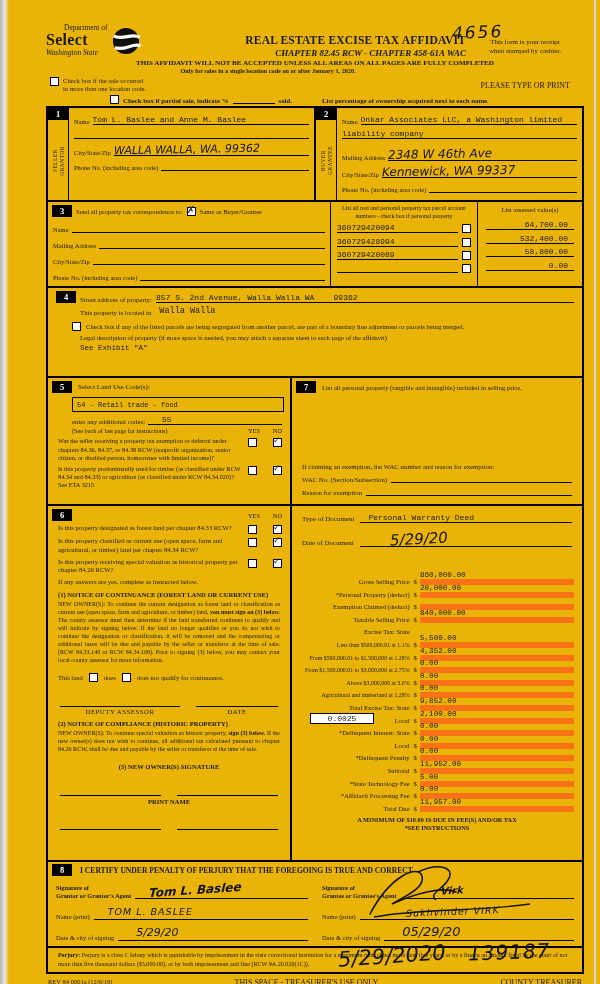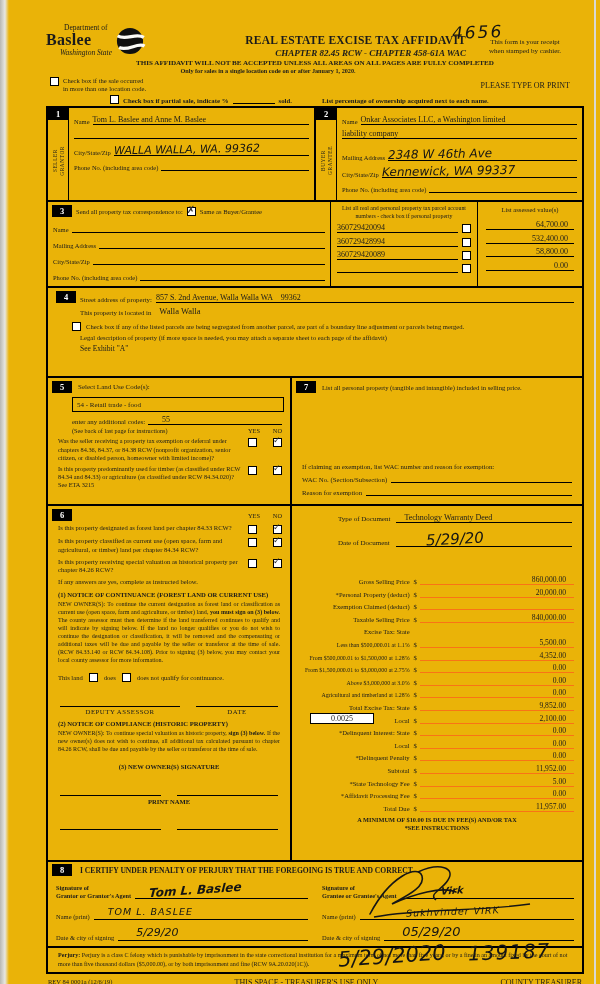--- a/index.html
+++ b/index.html
@@ -1,30 +1,30 @@
 <!DOCTYPE html>
 <html><head>
 <meta charset="utf-8">
 <style>
   html,body{margin:0;padding:0;background:#fff;}
   .page{position:relative;width:600px;height:984px;background:#eab308;overflow:hidden;
         font-family:"Liberation Serif",serif;color:#1b1b1b;}
   .scan-left{position:absolute;left:0;top:0;width:9px;height:100%;
         background:linear-gradient(90deg,#b9b8b2,#e7e7e2 55%,rgba(0,0,0,0));}
   .scan-right{position:absolute;right:4px;top:0;width:2px;height:100%;background:#d8d8d2;}
-  .sans{font-family:Liberation Serif, serif;}
+  .sans{font-family:Liberation Mono, monospace;}
   .hw{font-family:"DejaVu Sans",sans-serif;font-style:italic;color:#141414;}
   .bold{font-weight:bold;}
   
   .hdr{display:flex;margin:24px 16px 0 46px;}
   .logo{display:flex;align-items:flex-start;width:158px;}
   .logo-text{display:flex;flex-direction:column;line-height:1.05;}
   .dept-small{font-size:7.5px;margin-left:18px;}
   .dept-big{font-size:16px;font-weight:bold;letter-spacing:.3px;}
-  .dept-state{font-size:7.5px;font-style:italic;margin-left:14px;}
+  .dept-state{font-size:7.5px;font-style:italic;}
   .title-block{flex:1;text-align:right;margin-top:10px;}
   .f-title{font-size:11.5px;font-weight:bold;letter-spacing:.2px;}
   .f-sub{font-size:9px;font-weight:bold;margin-top:2px;font-style:italic;}
   .receipt-block{width:118px;text-align:center;font-size:7px;line-height:1.3;margin-top:14px;}
   .hw-receipt{position:absolute;left:452px;top:22px;font-size:17px;transform:rotate(-2deg);letter-spacing:2px;}
   .warning{margin:1px 16px 0 46px;text-align:center;font-size:7.1px;font-weight:bold;}
   .single-loc{margin:0 110px 0 46px;text-align:center;font-size:6.2px;font-weight:bold;}
   .row3{display:flex;justify-content:space-between;margin:3px 30px 0 50px;}
   .multi-loc{display:flex;gap:4px;font-size:6.6px;line-height:1.25;}
   .please-type{font-size:8px;margin-top:4px;}
@@ -85,28 +85,28 @@
   .para{margin:3px 10px 0;font-size:6.05px;line-height:1.32;text-align:justify;}
   .ptitle{margin:5px 10px 0;font-size:6.6px;font-weight:bold;}
   .qualify{display:flex;align-items:center;gap:6px;margin:8px 10px 0;font-size:6.6px;}
   .sigpair{display:flex;gap:16px;margin:14px 12px 0;}
   .sigline{border-bottom:1px solid #000;height:10px;}
   .siglabels{display:flex;gap:16px;margin:1px 12px 0;font-size:6.8px;letter-spacing:.5px;}
   .center{text-align:center;}
   .s7{height:126px;border-bottom:2px solid #000;display:flex;flex-direction:column;}
   .s7 .spacer{flex:1;}
   .exrow{display:flex;align-items:flex-end;margin:3px 10px 0;font-size:6.8px;gap:4px;}
-  .docinfo{height:56px;display:flex;flex-direction:column;padding-left:36px;}
+  .docinfo{height:56px;display:flex;flex-direction:column;}
   .drow{display:flex;align-items:flex-end;margin:7px 10px 0;font-size:7px;gap:6px;}
   .money{flex:1;display:flex;flex-direction:column;padding-top:10px;}
   .mrow{display:flex;align-items:flex-end;margin:0 8px 0 6px;height:12.6px;}
   .mlab{flex:1;text-align:right;font-size:6.6px;white-space:nowrap;}
   .mlab.small{font-size:5.9px;}
   .mdol{font-size:6.8px;margin:0 3px 0 4px;}
-  .mval{width:146px;border-bottom:1px solid #f97316;text-align:right;font-size:7.6px;padding-right:8px;}
+  .mval{width:146px;border-bottom:6px solid #f97316;text-align:left;font-size:7.6px;padding-right:8px;}
   .mval.noline{border-bottom:none;}
   .ratebox{border:1.5px solid #000;width:62px;text-align:center;font-size:8px;margin-left:12px;background:#fff;}
   .mnote{text-align:center;font-size:6.3px;font-weight:bold;margin-top:4px;}
   .mnote2{text-align:center;font-size:6.3px;font-weight:bold;margin-top:1px;}
   
   .s8head{display:flex;align-items:center;gap:8px;padding:2px 4px;}
   .s8head .cert{font-size:7.6px;font-weight:bold;}
   .s8body{display:flex;padding:0 8px 5px;}
   .s8col{flex:1;position:relative;}
   .s8col+.s8col{margin-left:14px;}
@@ -130,21 +130,21 @@
 <body>
 
 <div class="page">
   <div class="scan-left"></div>
   <div class="scan-right"></div>
 
   <div class="hdr">
     <div class="logo">
       <div class="logo-text">
         <span class="dept-small">Department of</span>
-        <span class="dept-big">Baslee</span>
+        <span class="dept-big">Select</span>
         <span class="dept-state">Washington State</span>
       </div>
       <svg width="32" height="30" viewBox="0 0 44 40" style="margin:2px 0 0 2px;">
         <circle cx="22" cy="20" r="18" fill="#101010"></circle>
         <path d="M5,13 C17,20 30,8 41,15" stroke="#fbfbf8" stroke-width="4.5" fill="none"></path>
         <path d="M7,29 C19,35 33,21 42,27" stroke="#fbfbf8" stroke-width="4.5" fill="none"></path>
       </svg>
     </div>
     <div class="title-block">
       <div class="f-title">REAL ESTATE EXCISE TAX AFFIDAVIT</div>
@@ -484,21 +484,21 @@
           </div>
           <div class="exrow" style="margin-bottom:8px;">
             <span>Reason for exemption</span>
             <span class="uf" style="flex:1;"></span>
           </div>
         </div>
 
         <div class="docinfo">
           <div class="drow">
             <span>Type of Document</span>
-            <span class="uf sans" style="flex:1;font-size:8px;padding-left:8px;">Technology Warranty Deed</span>
+            <span class="uf sans" style="flex:1;font-size:8px;padding-left:8px;">Personal Warranty Deed</span>
           </div>
           <div class="drow">
             <span>Date of Document</span>
             <span class="uf" style="flex:1;padding-left:30px;"><span class="hw" style="font-size:15px;display:inline-block;transform:rotate(-3deg);margin-bottom:-2px;">5/29/20</span></span>
           </div>
         </div>
 
         <div class="money">
           <div class="mrow">
             <span class="mlab">Gross Selling Price</span>

